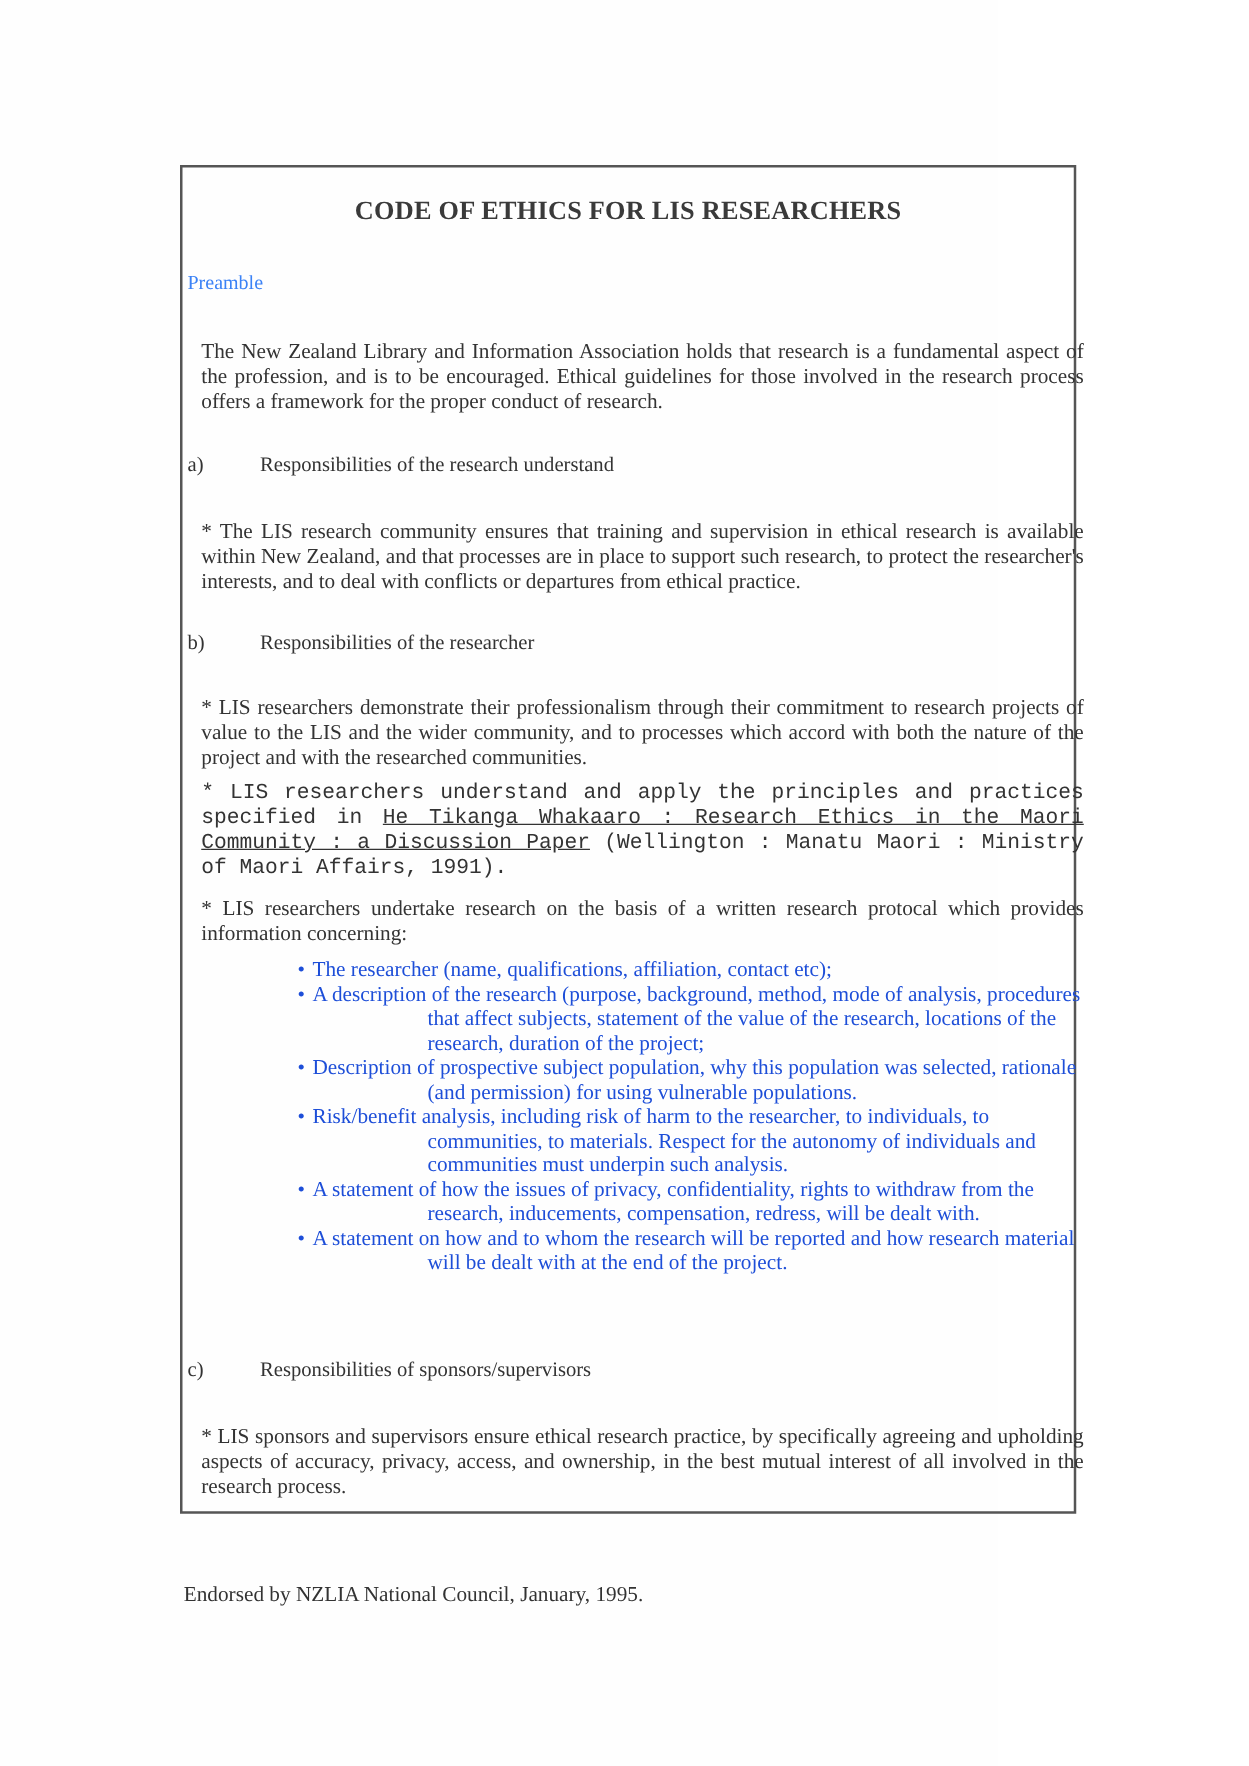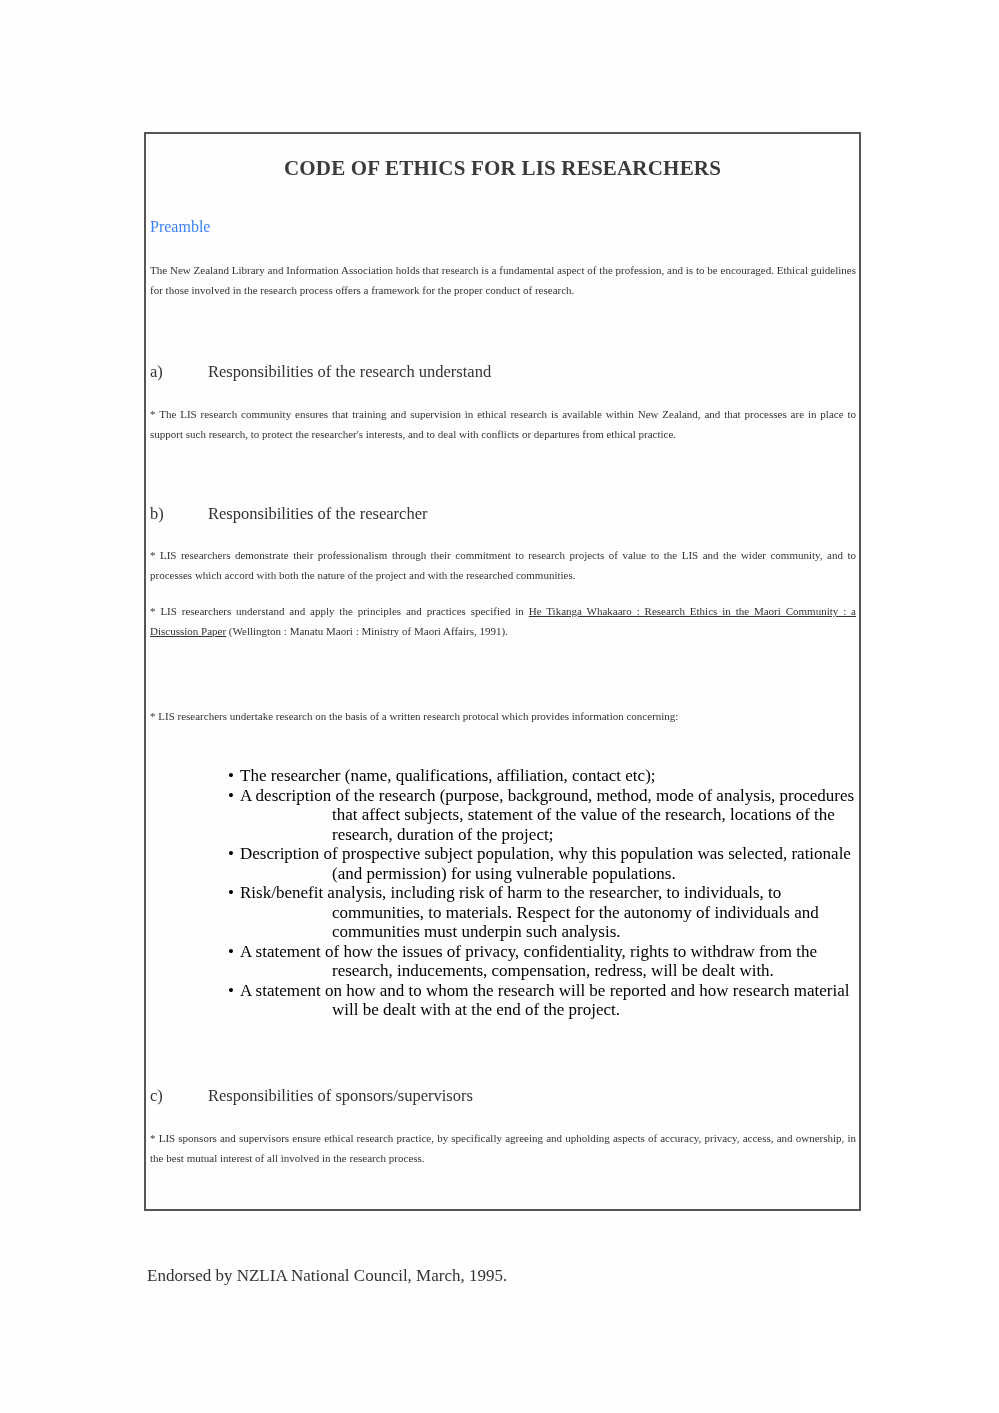--- a/index.html
+++ b/index.html
@@ -46,50 +46,50 @@
       left: 4px;
       top: 84px;
       font-size: 16px;
       color: #3b82f6;
       margin: 0;
     }
     .para {
       position: absolute;
       left: 4px;
       width: 706px;
-      font-size: 11px;
+      font-size: 17px;
       line-height: 20px;
       text-align: justify;
-      margin: 0;
+      margin: 11px;
       color: #333;
     }
     .para.last-line-left { text-align-last: left; }
     .section-head {
       position: absolute;
       left: 4px;
       font-size: 16.5px;
       margin: 0;
       color: #333;
       display: flex;
     }
     .section-head .letter {
       display: inline-block;
       width: 58px;
     }
     .bullets {
       position: absolute;
-      left: 70px;
+      left: 80px;
       top: 632px;
       width: 646px;
       margin: 0;
       padding: 0;
       list-style: none;
       font-size: 17px;
       line-height: 19.5px;
-      color: #000000;
+      color: #1d4ed8;
     }
     .bullets li {
       position: relative;
       padding-left: 116px;
       text-indent: -104px;
       margin: 0;
     }
     .bullets li .dot {
       display: inline-block;
       width: 12px;
@@ -127,21 +127,21 @@
 
     <p class="para last-line-left" style="top:270px;">* The LIS research community ensures that training and supervision in ethical research is available within New Zealand, and that processes are in place to support such research, to protect the researcher's interests, and to deal with conflicts or departures from ethical practice.</p>
 
     <div class="section-head" style="top:370px;">
       <span class="letter">b)</span>
       <span>Responsibilities of the researcher</span>
     </div>
 
     <p class="para last-line-left" style="top:411px;">*  LIS researchers demonstrate their professionalism through their commitment to research projects of value to the LIS and the wider community, and to processes which accord with both the nature of the project and with the researched communities.</p>
 
-    <p class="para last-line-left" style="top:467px;"><span>*  LIS researchers understand and apply the principles and practices specified in </span><span class="ref">He Tikanga Whakaaro : Research Ethics in the Maori Community : a Discussion Paper</span><span> (Wellington : Manatu Maori : Ministry of Maori Affairs, 1991).</span></p>
+    <p class="para last-line-left" style="top:480px;font-family:Liberation Mono, monospace;"><span>*  LIS researchers understand and apply the principles and practices specified in </span><span class="ref">He Tikanga Whakaaro : Research Ethics in the Maori Community : a Discussion Paper</span><span> (Wellington : Manatu Maori : Ministry of Maori Affairs, 1991).</span></p>
 
     <p class="para last-line-left" style="top:572px;">*  LIS researchers undertake research on the basis of a written research protocal which provides information concerning:</p>
 
     <ul class="bullets">
       <li><span class="dot">•</span><span>The researcher (name, qualifications, affiliation, contact etc);</span></li>
       <li><span class="dot">•</span><span>A description of the research (purpose, background, method, mode of analysis, procedures that affect subjects, statement of the value of the research, locations of the research, duration of the project;</span></li>
       <li><span class="dot">•</span><span>Description of prospective subject population, why this population was selected, rationale (and permission) for using vulnerable populations.</span></li>
       <li><span class="dot">•</span><span>Risk/benefit analysis, including risk of harm to the researcher, to individuals, to communities, to materials.  Respect for the autonomy of individuals and communities must underpin such analysis.</span></li>
       <li><span class="dot">•</span><span>A statement of how the issues of privacy, confidentiality, rights to withdraw from the research, inducements, compensation, redress, will be dealt with.</span></li>
       <li><span class="dot">•</span><span>A statement on how and to whom the research will be reported and how research material will be dealt with at the end of the project.</span></li>
@@ -149,15 +149,15 @@
 
     <div class="section-head" style="top:952px;">
       <span class="letter">c)</span>
       <span>Responsibilities of sponsors/supervisors</span>
     </div>
 
     <p class="para last-line-left" style="top:994px;">*  LIS sponsors and supervisors ensure ethical research practice, by specifically agreeing and upholding aspects of accuracy, privacy, access, and ownership, in the best mutual interest of all involved in the research process.</p>
 
   </div>
 
-  <p class="endorsed">Endorsed by NZLIA National Council, March, 1995.</p>
+  <p class="endorsed">Endorsed by NZLIA National Council, January, 1995.</p>
 
 </div>
 
 </body></html>

